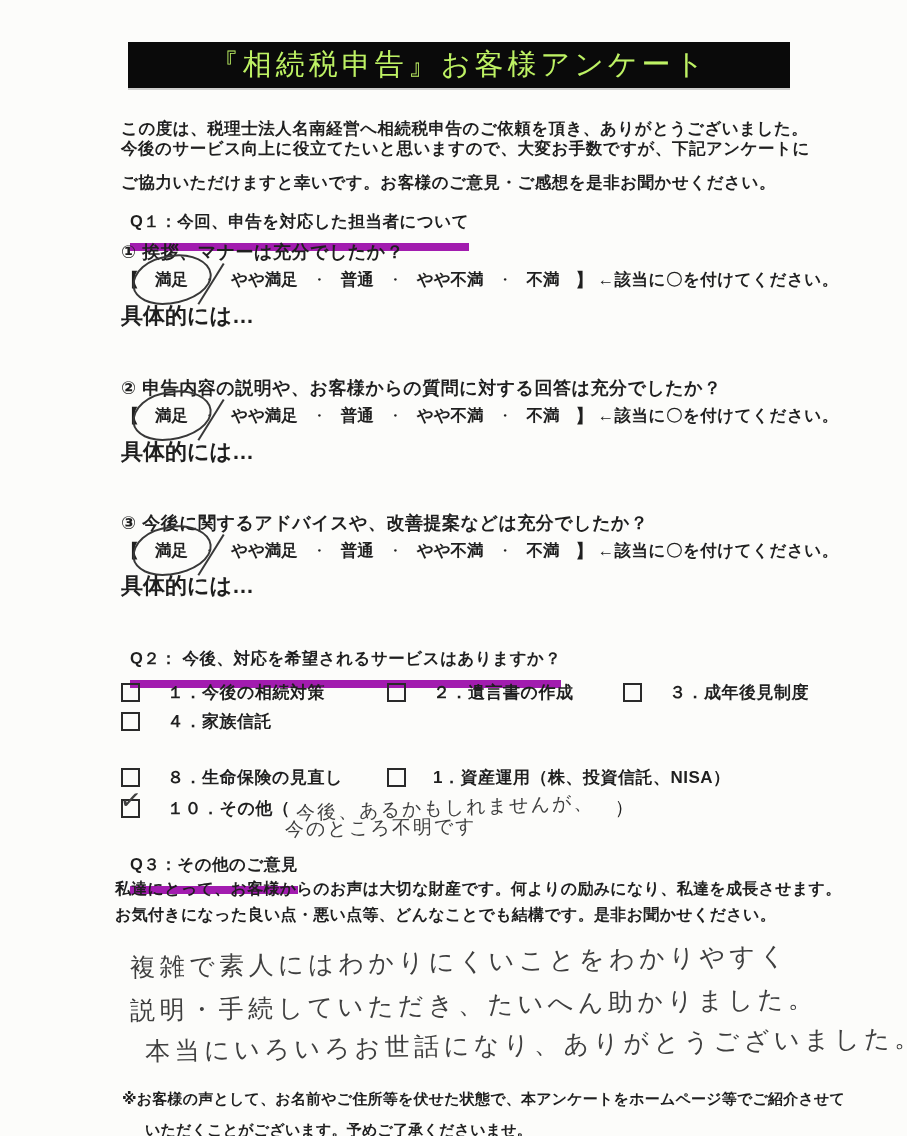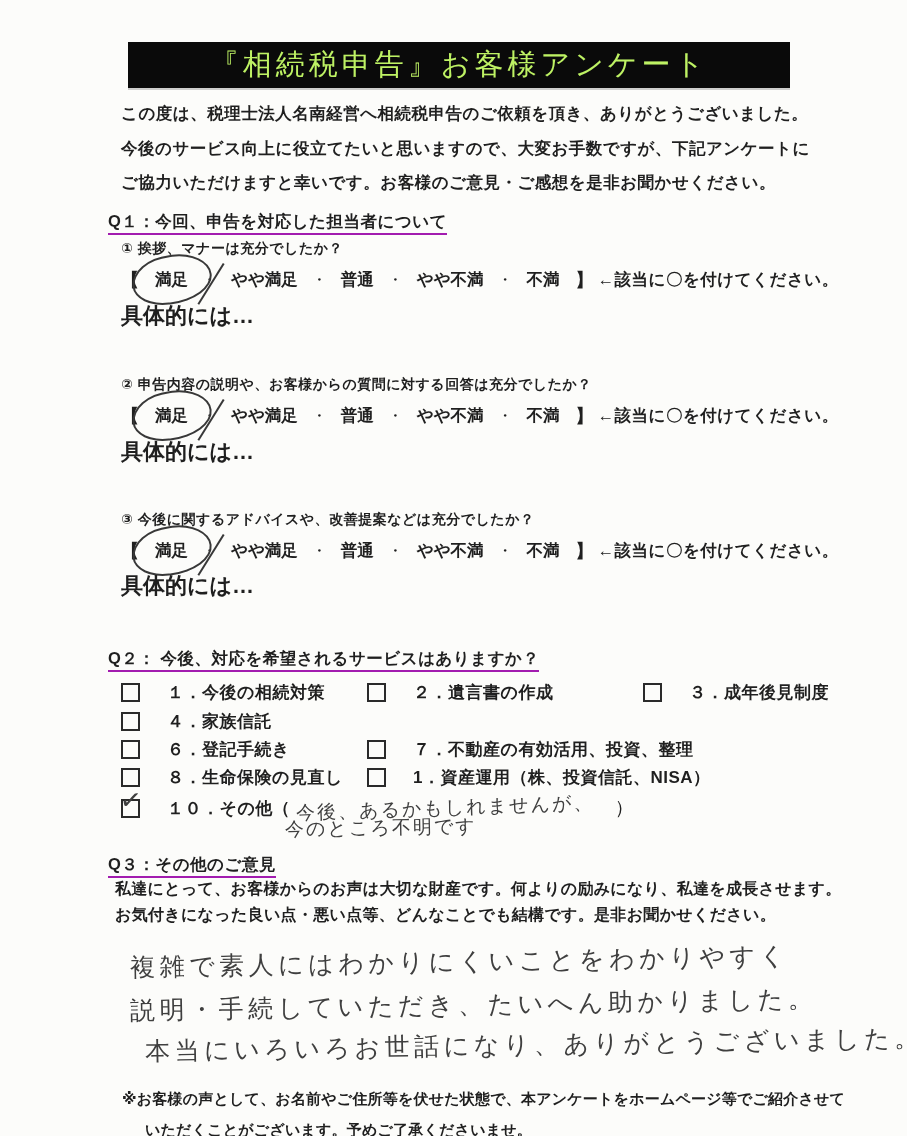--- a/index.html
+++ b/index.html
@@ -18,24 +18,24 @@
     background:#0a0a0a;display:flex;align-items:center;justify-content:center;
     box-shadow:0 2px 0 rgba(120,120,120,.35);
   }
   .banner-title{
     color:#bef264;font-family:"Liberation Serif","DejaVu Serif",serif;
     font-size:29px;letter-spacing:4px;white-space:nowrap;
   }
   .line{position:absolute;white-space:nowrap;}
   .intro{left:121px;font-size:16.5px;font-weight:bold;letter-spacing:.5px;}
   .heading{
-    left:108px;font-size:16.5px;font-weight:bold;letter-spacing:.5px;
-    border-bottom:2px solid #a21caf;padding-bottom:0;
-  }
-  .q-label{left:121px;font-size:14px;font-weight:bold;letter-spacing:.5px;}
+    left:130px;font-size:16.5px;font-weight:bold;letter-spacing:.5px;
+    border-bottom:8px solid #a21caf;padding-bottom:10px;
+  }
+  .q-label{left:121px;font-size:18px;font-weight:bold;letter-spacing:.5px;}
   .detail{left:121px;font-size:22px;font-weight:bold;}
   
   .opt-row{
     position:absolute;left:121px;display:flex;align-items:center;
     font-size:16.5px;font-weight:bold;white-space:nowrap;
   }
   .opt-row .sep{margin:0 11px;font-size:13px;}
   .bracket{font-size:18px;}
   .bracket.open{margin-right:12px;}
   .bracket.close{margin-left:12px;}
@@ -47,22 +47,22 @@
     transform:rotate(-7deg);pointer-events:none;
   }
   .option.circled::before{
     content:"";position:absolute;right:-20px;top:-9px;width:2.4px;height:48px;
     background:#383838;transform:rotate(32deg);pointer-events:none;
   }
   .instruction{margin-left:4px;letter-spacing:.5px;}
   
   .q2-row{position:absolute;left:121px;display:flex;align-items:center;}
   .q2-cell{display:flex;align-items:center;}
-  .cell-1{width:246px;}
-  .cell-2{width:276px;}
+  .cell-1{width:266px;}
+  .cell-2{width:236px;}
   .cb{
     position:relative;flex:0 0 auto;width:15px;height:15px;
     border:2px solid #2a2a2a;margin-right:27px;background:transparent;
   }
   .check{
     display:none;position:absolute;left:-3px;top:-14px;
     font-size:26px;color:#3f3f3f;font-weight:400;
     transform:rotate(6deg);line-height:1;
   }
   .q2-item.checked .check{display:block;}
@@ -82,21 +82,21 @@
 </style>
 </head>
 <body>
 
 <div class="page">
 
   <div class="banner">
     <span class="banner-title">『相続税申告』お客様アンケート</span>
   </div>
 
-  <div class="line intro" style="top:103px">この度は、税理士法人名南経営へ相続税申告のご依頼を頂き、ありがとうございました。</div>
+  <div class="line intro" style="top:118px">この度は、税理士法人名南経営へ相続税申告のご依頼を頂き、ありがとうございました。</div>
   <div class="line intro" style="top:138px">今後のサービス向上に役立てたいと思いますので、大変お手数ですが、下記アンケートに</div>
   <div class="line intro" style="top:172px">ご協力いただけますと幸いです。お客様のご意見・ご感想を是非お聞かせください。</div>
 
   <div class="line heading" style="top:211px">Q１：今回、申告を対応した担当者について</div>
 
   <div class="q1-block">
     <div class="line q-label" style="top:240px">① 挨拶、マナーは充分でしたか？</div>
     <div class="opt-row" style="top:268px">
       <span class="bracket open">【</span>
       <span class="option circled">満足</span>
@@ -169,30 +169,20 @@
     </div>
   </div>
 
   <div class="q2-row" style="top:710px">
     <div class="q2-cell cell-1 q2-item">
       <span class="cb"></span>
       <span class="q2-label">４．家族信託</span>
     </div>
   </div>
 
-  <div class="q2-row" style="top:738px">
-    <div class="q2-cell cell-1 q2-item">
-      <span class="cb"></span>
-      <span class="q2-label">６．登記手続き</span>
-    </div>
-    <div class="q2-cell q2-item">
-      <span class="cb"></span>
-      <span class="q2-label">７．不動産の有効活用、投資、整理</span>
-    </div>
-  </div>
 
   <div class="q2-row" style="top:766px">
     <div class="q2-cell cell-1 q2-item">
       <span class="cb"></span>
       <span class="q2-label">８．生命保険の見直し</span>
     </div>
     <div class="q2-cell q2-item">
       <span class="cb"></span>
       <span class="q2-label">1．資産運用（株、投資信託、NISA）</span>
     </div>

